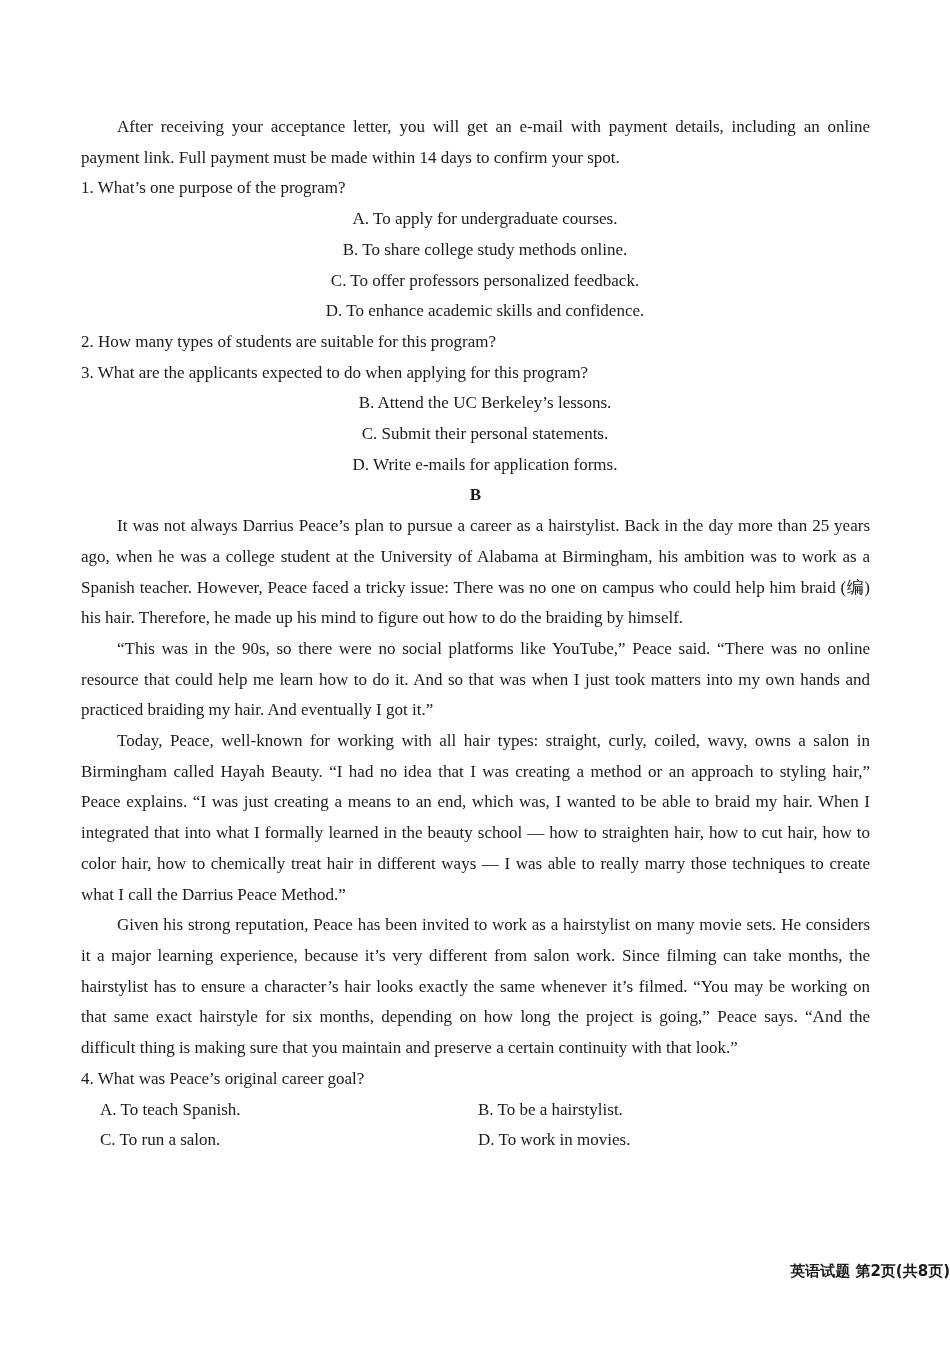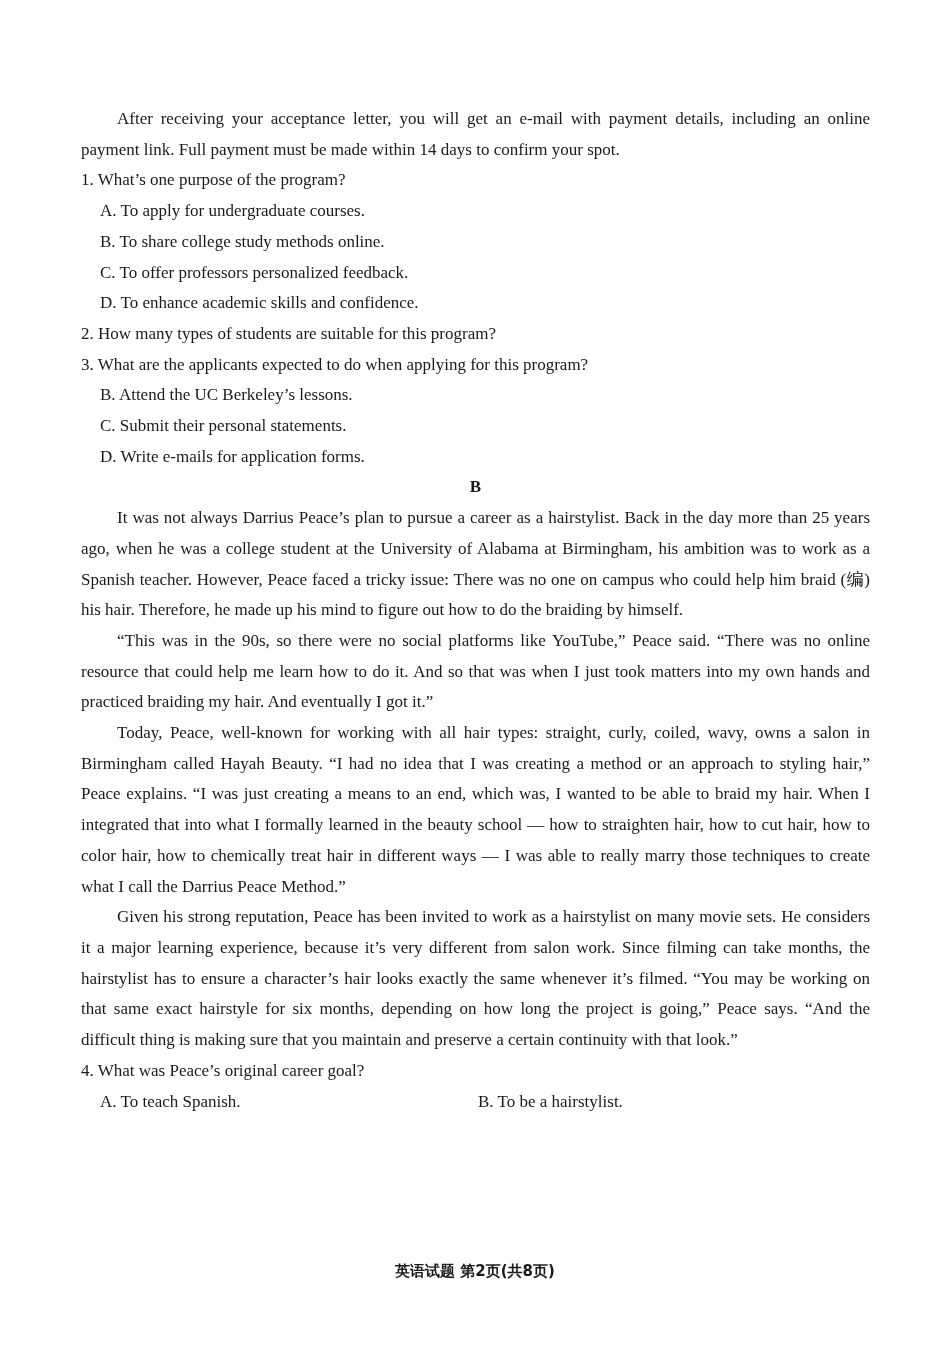--- a/index.html
+++ b/index.html
@@ -2,32 +2,32 @@
 <html><head>
 <meta charset="utf-8">
 <style>
   html, body { margin: 0; padding: 0; background: #ffffff; }
   body {
     width: 950px; height: 1345px; position: relative; overflow: hidden;
     font-family: "Liberation Serif", "DejaVu Serif", serif;
     color: #1a1a1a;
   }
   .page {
-    position: absolute; left: 81px; top: 104px; width: 789px;
+    position: absolute; left: 81px; top: 112px; width: 789px;
     font-size: 17px; line-height: 30.7px;
   }
   .para { margin: 0; text-align: justify; text-indent: 36px; }
   .q { margin: 0; }
-  .opt { margin: 0; padding-left: 19px; }
+  .opt { margin: 0; padding-left: 19px; text-align: center; }
   .opt-row { display: flex; margin: 0; padding-left: 19px; }
   .opt-row4 > span { width: 189px; }
   .opt-row2 > span { width: 378px; }
   .section-title { text-align: center; font-weight: bold; margin: 0; }
   .footer {
-    position: absolute; left: 0; width: 950px; top: 1262px; text-align: center;
+    position: absolute; left: 0; width: 950px; top: 1262px; text-align: right;
     font-family: "DejaVu Sans", sans-serif; font-weight: bold; font-size: 15px;
   }
 </style>
 </head>
 <body>
 
 <div class="page">
 
   <p class="para">After receiving your acceptance letter, you will get an e-mail with payment details, including an online payment link. Full payment must be made within 14 days to confirm your spot.</p>
 
@@ -56,17 +56,21 @@
   <p class="para">“This was in the 90s, so there were no social platforms like YouTube,” Peace said. “There was no online resource that could help me learn how to do it. And so that was when I just took matters into my own hands and practiced braiding my hair. And eventually I got it.”</p>
   <p class="para">Today, Peace, well-known for working with all hair types: straight, curly, coiled, wavy, owns a salon in Birmingham called Hayah Beauty. “I had no idea that I was creating a method or an approach to styling hair,” Peace explains. “I was just creating a means to an end, which was, I wanted to be able to braid my hair. When I integrated that into what I formally learned in the beauty school — how to straighten hair, how to cut hair, how to color hair, how to chemically treat hair in different ways — I was able to really marry those techniques to create what I call the Darrius Peace Method.”</p>
   <p class="para">Given his strong reputation, Peace has been invited to work as a hairstylist on many movie sets. He considers it a major learning experience, because it’s very different from salon work. Since filming can take months, the hairstylist has to ensure a character’s hair looks exactly the same whenever it’s filmed. “You may be working on that same exact hairstyle for six months, depending on how long the project is going,” Peace says. “And the difficult thing is making sure that you maintain and preserve a certain continuity with that look.”</p>
 
   <div>
     <p class="q">4. What was Peace’s original career goal?</p>
     <div class="opt-row opt-row2">
       <span>A. To teach Spanish.</span>
       <span>B. To be a hairstylist.</span>
     </div>
+    <div class="opt-row opt-row2">
+      <span>C. To run a salon.</span>
+      <span>D. To work in movies.</span>
+    </div>
   </div>
 
 </div>
 
 <div class="footer">英语试题 第2页(共8页)</div>
 
 </body></html>

